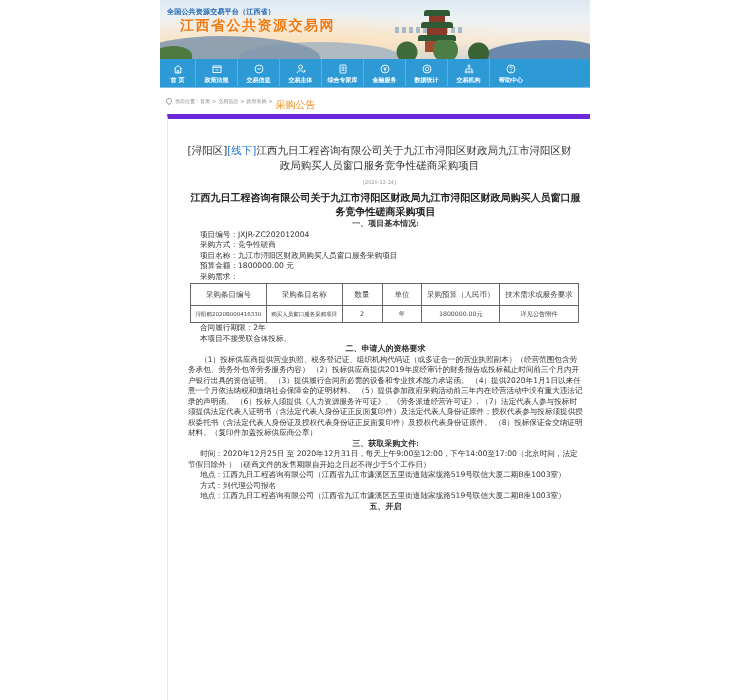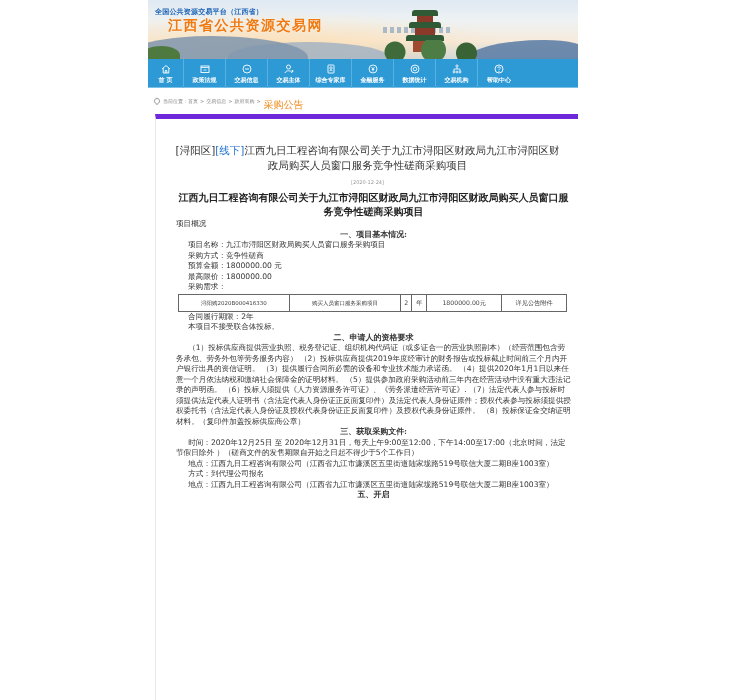--- a/index.html
+++ b/index.html
@@ -1,19 +1,19 @@
 <!DOCTYPE html>
 <html><head>
 <meta charset="utf-8">
 <style>
   * { box-sizing: border-box; margin: 0; padding: 0; }
   html, body { width: 750px; height: 700px; background: #ffffff; overflow: hidden; }
   body { font-family: "DejaVu Sans", "Liberation Sans", sans-serif; color: #333; position: relative; }
 
-  .page { position: absolute; left: 148px; top: 0; width: 430px; height: 668px; }
+  .page { position: absolute; left: 160px; top: 0; width: 430px; height: 668px; }
 
   
   .banner {
     position: relative; width: 430px; height: 59px; overflow: hidden;
     background: linear-gradient(180deg, #dfe9f3 0%, #eef2f3 35%, #f6eadb 70%, #c9d6df 100%);
   }
   .banner .sky-glow { position: absolute; left: 0; top: 0; width: 100%; height: 100%;
     background: radial-gradient(ellipse at 30% 85%, rgba(255,220,170,0.8) 0%, rgba(255,220,170,0) 55%); }
   .banner .mtn1 { position: absolute; left: -20px; top: 36px; width: 180px; height: 40px;
     background: #7f95ad; border-radius: 60% 70% 0 0; opacity: 0.85; }
@@ -200,31 +200,38 @@
   </div>
 
   <div class="content">
     <div class="headline">
       <span>[浔阳区]</span><span class="tag-blue">[线下]</span><span>江西九日工程咨询有限公司关于九江市浔阳区财政局九江市浔阳区财政局购买人员窗口服务竞争性磋商采购项目</span>
     </div>
     <div class="date">[2020-12-24]</div>
 
     <div class="doc">
       <div class="doc-title">江西九日工程咨询有限公司关于九江市浔阳区财政局九江市浔阳区财政局购买人员窗口服务竞争性磋商采购项目</div>
-      <p>项目概况</p>
 
       <p class="h">一、项目基本情况:</p>
+      <div class="kv"><span>项目编号：</span><span>JXJR-ZC202012004</span></div>
+      <div class="kv"><span>采购方式：</span><span>竞争性磋商</span></div>
       <div class="kv"><span>项目名称：</span><span>九江市浔阳区财政局购买人员窗口服务采购项目</span></div>
-      <div class="kv"><span>采购方式：</span><span>竞争性磋商</span></div>
       <div class="kv"><span>预算金额：</span><span>1800000.00 元</span></div>
-      <div class="kv"><span>最高限价：</span><span>1800000.00</span></div>
       <div class="kv"><span>采购需求：</span><span></span></div>
 
       <table class="items">
         <tbody>
+            <tr>
+          <th style="width:76px">采购条目编号</th>
+          <th style="width:76px">采购条目名称</th>
+          <th style="width:40px">数量</th>
+          <th style="width:40px">单位</th>
+          <th style="width:78px">采购预算（人民币）</th>
+          <th style="width:79px">技术需求或服务要求</th>
+        </tr>
         <tr>
           <td>浔阳购2020B000416330</td>
           <td>购买人员窗口服务采购项目</td>
           <td class="big">2</td>
           <td class="big">年</td>
           <td class="big">1800000.00元</td>
           <td class="big">详见公告附件</td>
         </tr>
       </tbody>
         </table>

